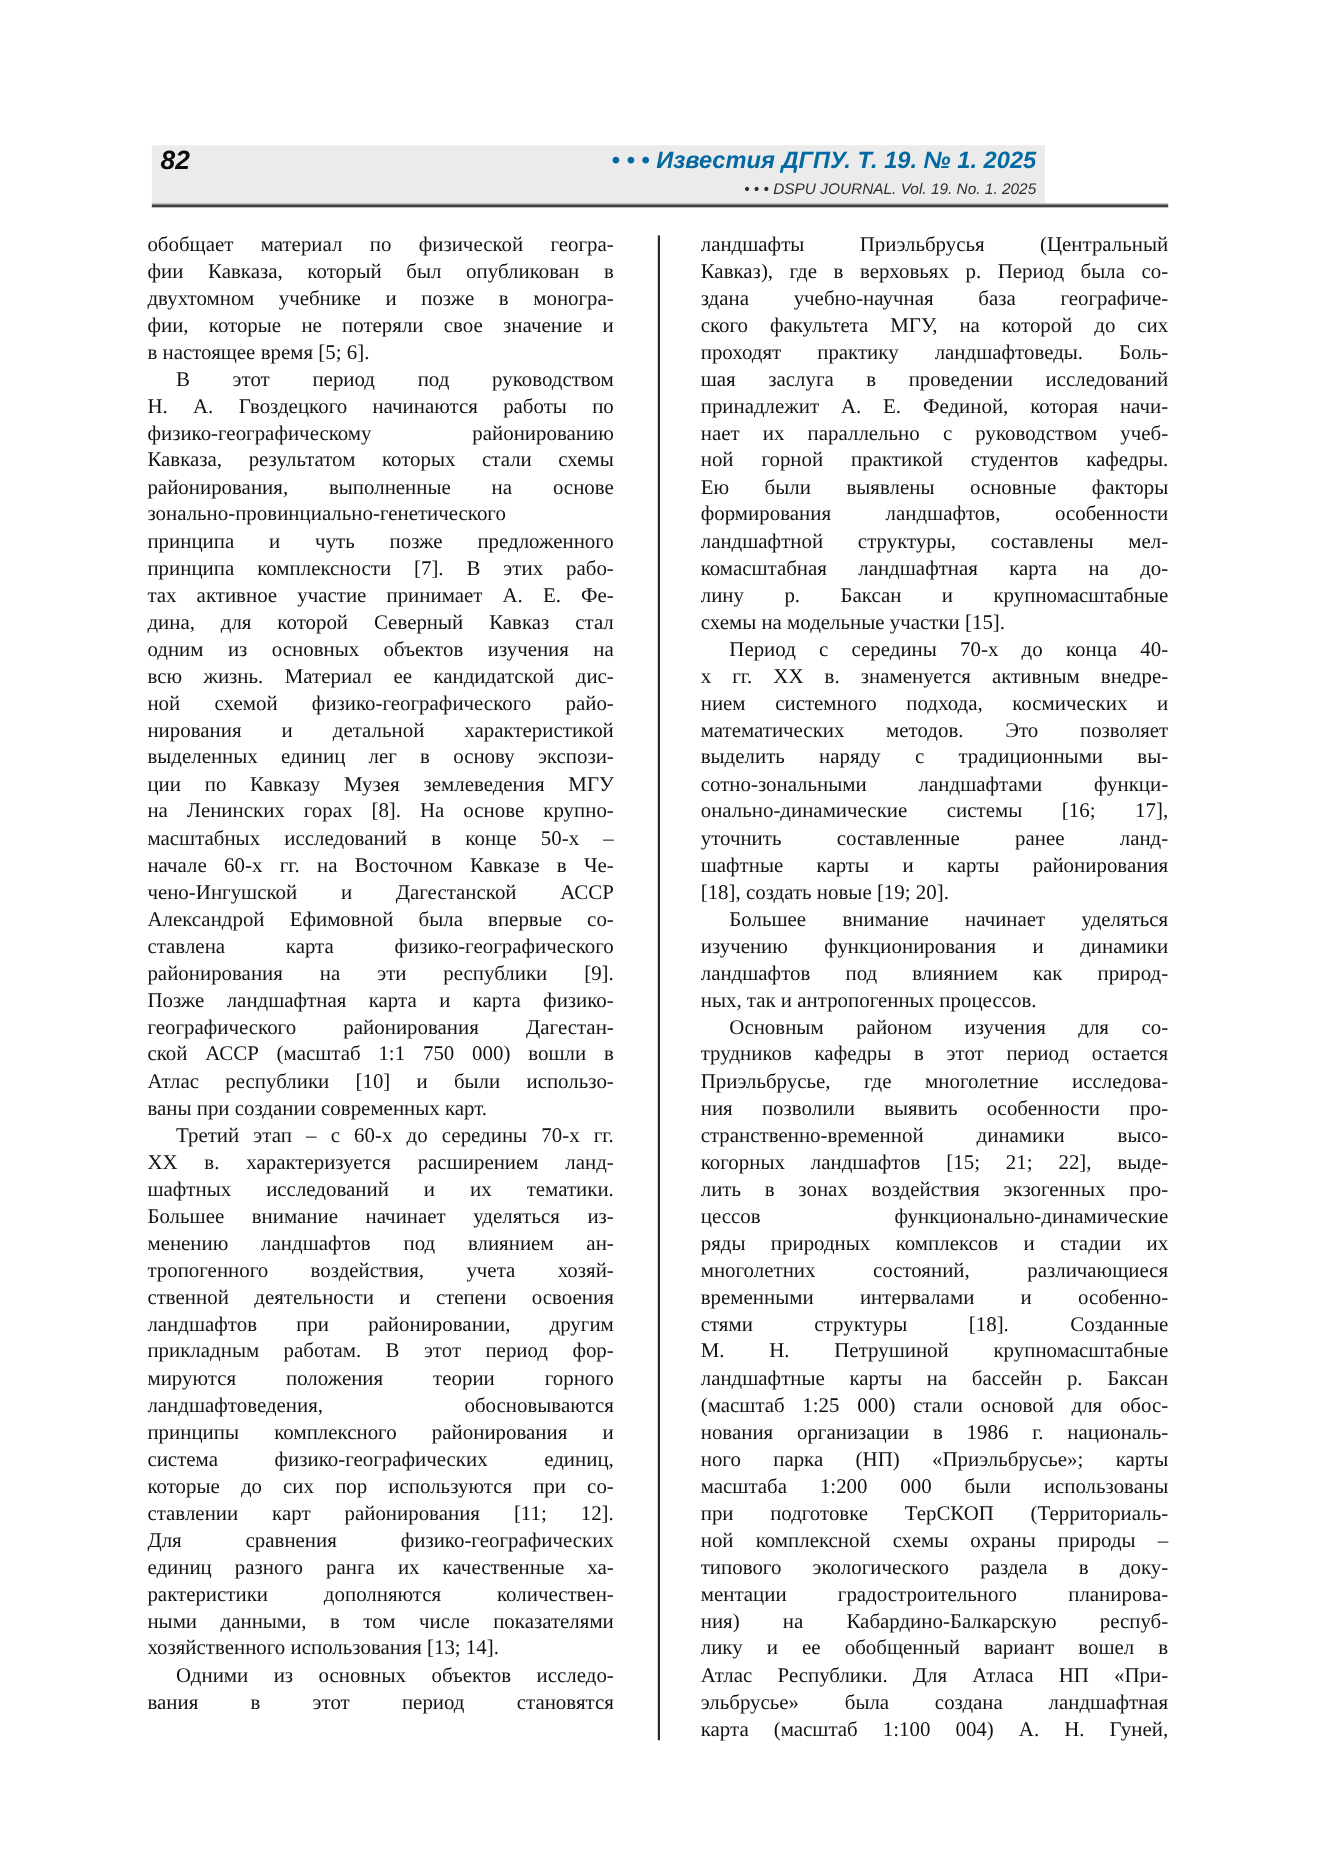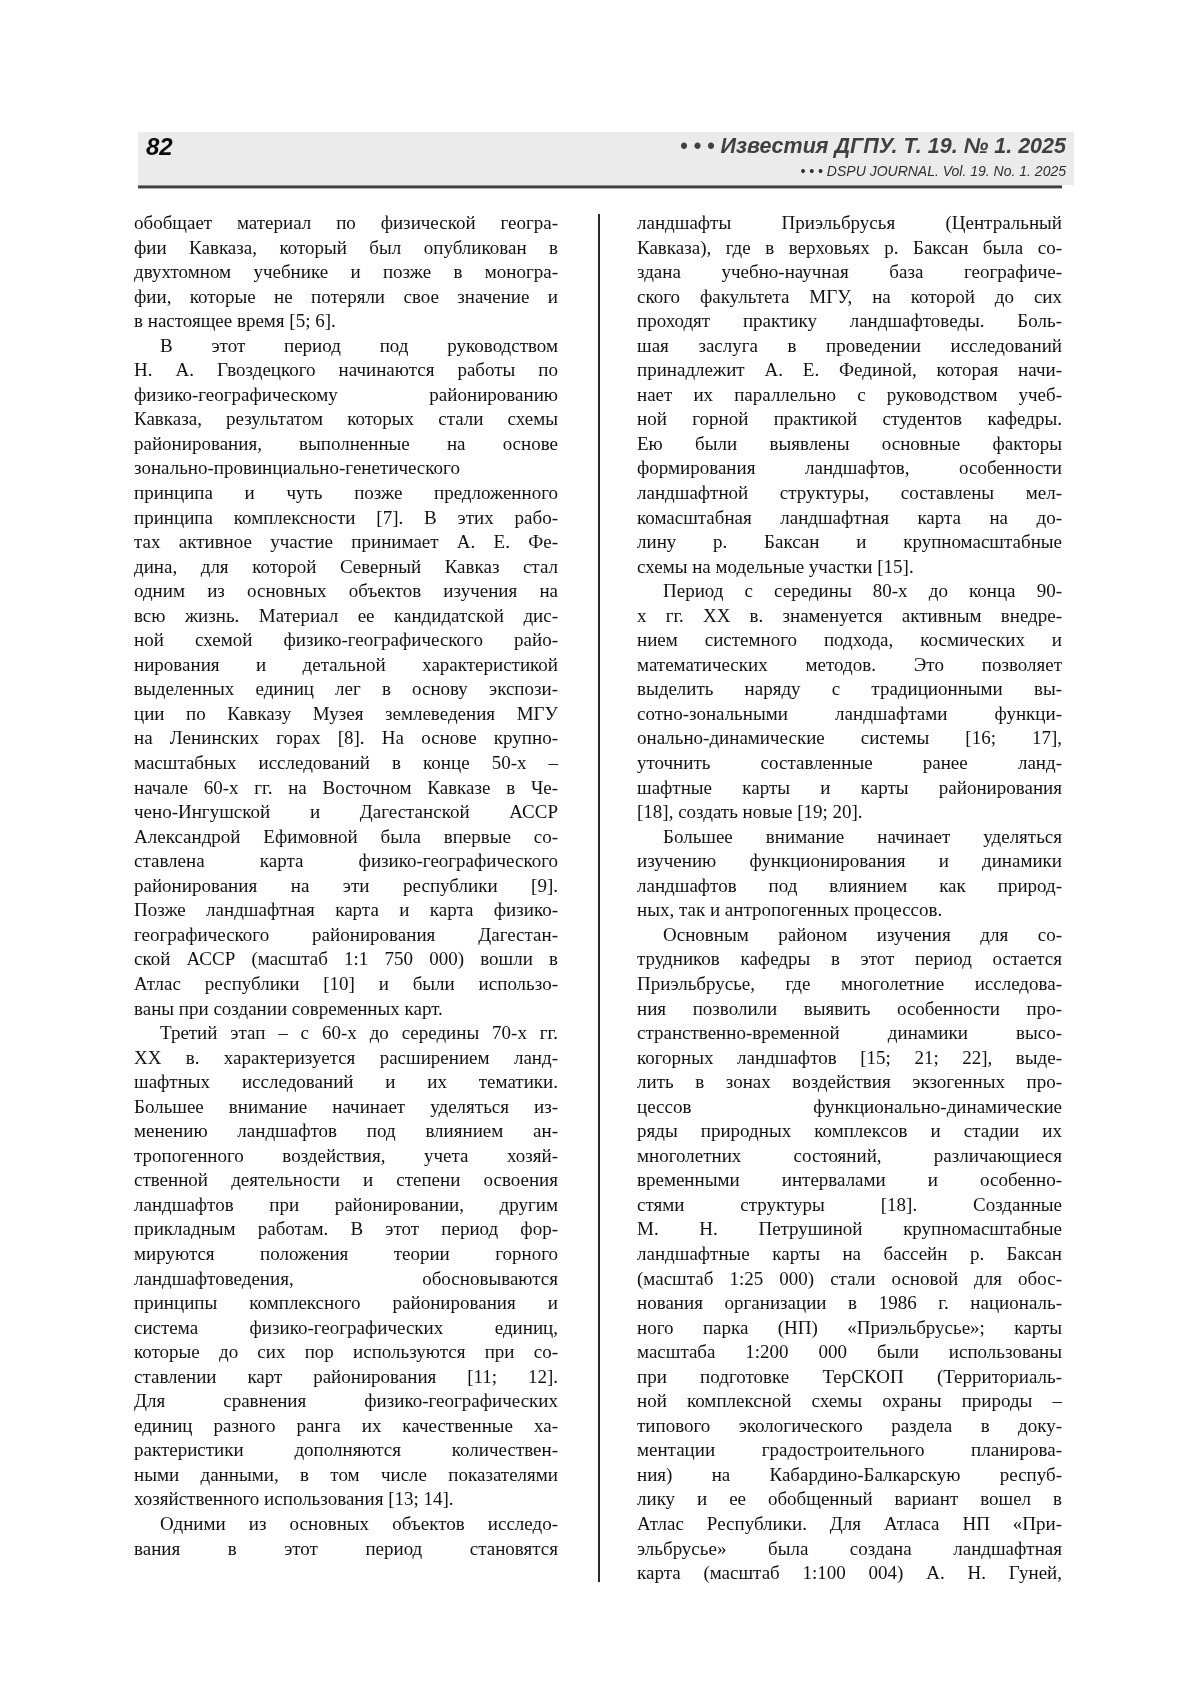--- a/index.html
+++ b/index.html
@@ -8,37 +8,37 @@
     --rule:#404040;
     --ink:#121212;
   }
   html,body{margin:0;padding:0;background:#ffffff;}
   body{width:1200px;height:1697px;position:relative;overflow:hidden;
        font-family:"Liberation Serif","DejaVu Serif",serif;color:var(--ink);}
   .page{position:absolute;inset:0;}
 
   
   .header-band{
-    position:absolute;left:138px;top:132px;width:936px;height:53px;
+    position:absolute;left:138px;top:132px;width:812px;height:53px;
     background:var(--band);
     display:flex;align-items:flex-start;justify-content:space-between;
     box-sizing:border-box;padding:2px 8px 0 8px;
   }
   .header-rule{
     position:absolute;left:138px;top:185px;width:924px;height:4px;
     background:linear-gradient(to bottom,#8a8a8a 0 1px,var(--rule) 1px 3px,#b5b5b5 3px 4px);
   }
   .page-number{
     font-family:"Liberation Sans","DejaVu Sans",sans-serif;
     font-weight:bold;font-style:italic;font-size:24px;line-height:26px;color:#0c0c0c;
   }
   .journal-titles{text-align:right;}
   .jt-ru{
     font-family:"Liberation Sans","DejaVu Sans",sans-serif;
-    font-weight:bold;font-style:italic;font-size:21.5px;line-height:25px;color:#404040;
+    font-weight:bold;font-style:italic;font-size:21.5px;line-height:25px;color:#0369a1;
     white-space:nowrap;
   }
   .jt-en{
     font-family:"Liberation Sans","DejaVu Sans",sans-serif;
     font-style:italic;font-size:14px;line-height:24px;color:#2e2e2e;
     white-space:nowrap;
   }
 
   
   .column{
@@ -128,35 +128,35 @@
       <div class="line">единиц разного ранга их качественные ха-</div>
       <div class="line">рактеристики дополняются количествен-</div>
       <div class="line">ными данными, в том числе показателями</div>
       <div class="line end">хозяйственного использования [13; 14].</div>
       <div class="line indent">Одними из основных объектов исследо-</div>
       <div class="line">вания в этот период становятся</div>
     </div>
   <div class="divider"></div>
   <div class="column col-right">
       <div class="line">ландшафты Приэльбрусья (Центральный</div>
-      <div class="line">Кавказа), где в верховьях р. Баксан была со-</div>
+      <div class="line">Кавказ), где в верховьях р. Период была со-</div>
       <div class="line">здана учебно-научная база географиче-</div>
       <div class="line">ского факультета МГУ, на которой до сих</div>
       <div class="line">проходят практику ландшафтоведы. Боль-</div>
       <div class="line">шая заслуга в проведении исследований</div>
       <div class="line">принадлежит А. Е. Фединой, которая начи-</div>
       <div class="line">нает их параллельно с руководством учеб-</div>
       <div class="line">ной горной практикой студентов кафедры.</div>
       <div class="line">Ею были выявлены основные факторы</div>
       <div class="line">формирования ландшафтов, особенности</div>
       <div class="line">ландшафтной структуры, составлены мел-</div>
       <div class="line">комасштабная ландшафтная карта на до-</div>
       <div class="line">лину р. Баксан и крупномасштабные</div>
       <div class="line end">схемы на модельные участки [15].</div>
-      <div class="line indent">Период с середины 80-х до конца 90-</div>
+      <div class="line indent">Период с середины 70-х до конца 40-</div>
       <div class="line">х гг. ХХ в. знаменуется активным внедре-</div>
       <div class="line">нием системного подхода, космических и</div>
       <div class="line">математических методов. Это позволяет</div>
       <div class="line">выделить наряду с традиционными вы-</div>
       <div class="line">сотно-зональными ландшафтами функци-</div>
       <div class="line">онально-динамические системы [16; 17],</div>
       <div class="line">уточнить составленные ранее ланд-</div>
       <div class="line">шафтные карты и карты районирования</div>
       <div class="line end">[18], создать новые [19; 20].</div>
       <div class="line indent">Большее внимание начинает уделяться</div>

